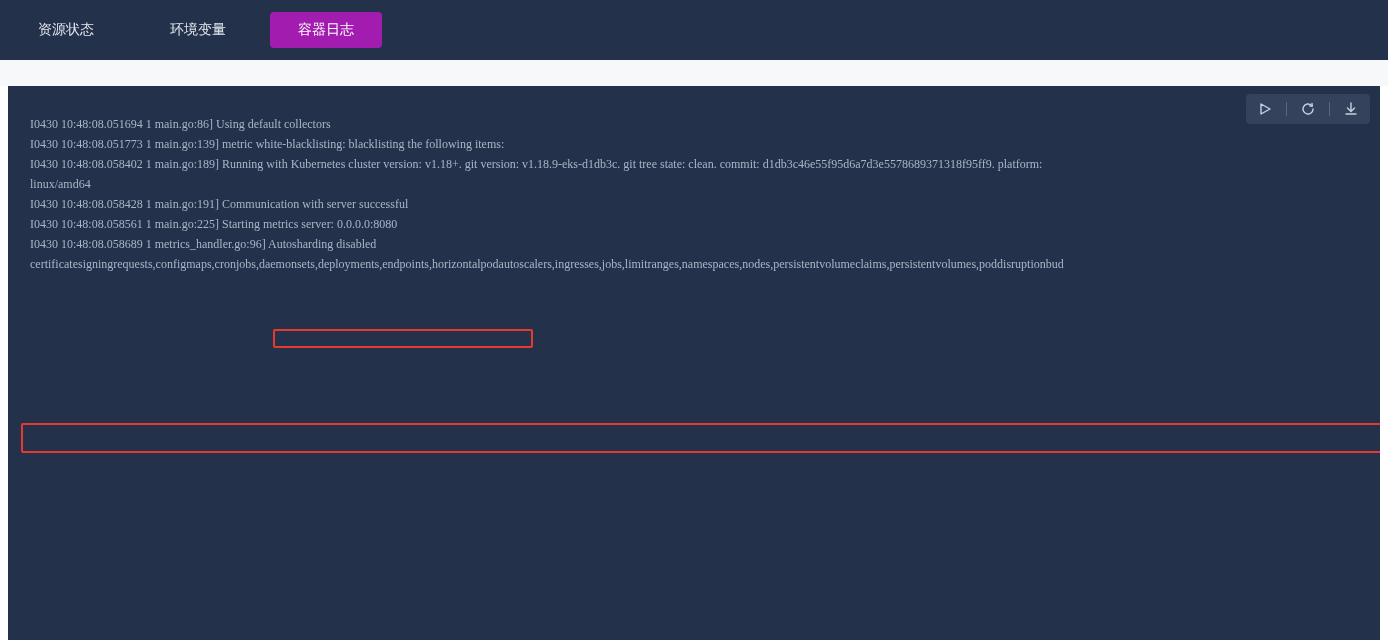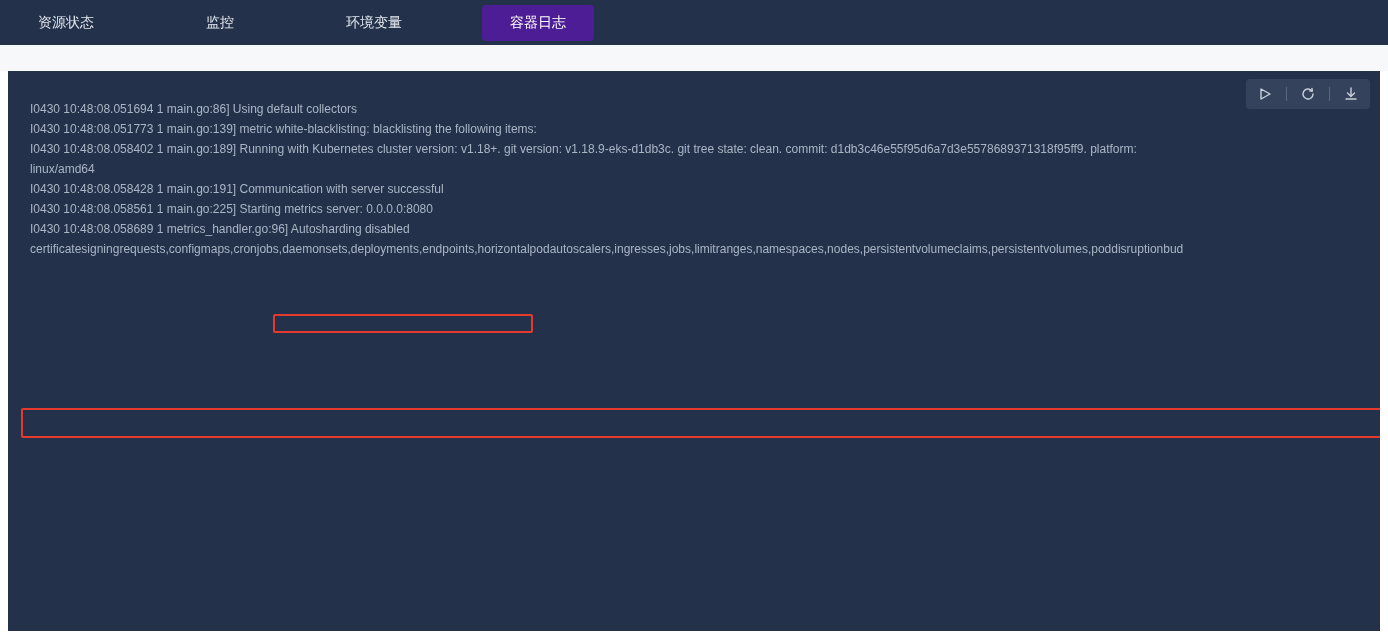--- a/index.html
+++ b/index.html
@@ -1,34 +1,34 @@
 <!DOCTYPE html>
 <html><head>
 <meta charset="utf-8">
 <style>
   * { margin:0; padding:0; box-sizing:border-box; }
   html,body { width:1388px; height:640px; font-family:"Microsoft YaHei","PingFang SC",sans-serif; background:#ffffff; }
   .top-tabs {
-    width:100%; height:45px; background:#24314a; display:flex; align-items:center;gap:36px;
+    width:100%; height:60px; background:#24314a; display:flex; align-items:center;
   }
   .tab {
     height:52px; padding:0 38px; display:flex; align-items:center; justify-content:center;
     color:#e3e8ef; font-size:14px; cursor:pointer; border:none; background:transparent;
   }
   .tab.active {
-    background:#4c1d95; color:#ffffff; border-radius:4px; height:36px; padding:0 28px;
+    background:#a21caf; color:#ffffff; border-radius:4px; height:36px; padding:0 28px;
     margin-left:6px;
   }
   .spacer { height:26px; background:#f7f8f9; width:100%; }
   .log-panel {
     margin:0 8px 0 8px; background:#24314a; height:560px; position:relative; overflow:hidden;
     padding:28px 10px 10px 22px;
   }
   .log-line {
-    font-family:Liberation Sans, sans-serif; font-size:12px; line-height:20px;
+    font-family:Liberation Serif, serif; font-size:12px; line-height:20px;
     color:#aab6c6; white-space:pre;
   }
   .hl-box-small {
     position:absolute; border:2px solid #e63a2f; border-radius:2px;
     left:265px; top:243px; width:260px; height:19px; pointer-events:none;
   }
   .hl-box-big {
     position:absolute; border:2px solid #e63a2f; border-radius:2px;
     left:13px; top:337px; width:1367px; height:30px; pointer-events:none;
   }
@@ -41,21 +41,20 @@
     color:#c7d0dc; cursor:pointer; border:none; background:transparent;
   }
   .toolbar .sep { width:1px; height:14px; background:#5a6880; }
   svg { display:block; }
 </style>
 </head>
 <body>
 
 <div class="top-tabs">
   <button class="tab">资源状态</button>
-  <button class="tab">监控</button>
   <button class="tab">环境变量</button>
   <button class="tab active">容器日志</button>
 </div>
 
 <div class="spacer"></div>
 
 <div class="log-panel">
 
   <div class="toolbar">
     <button class="icon-btn">

